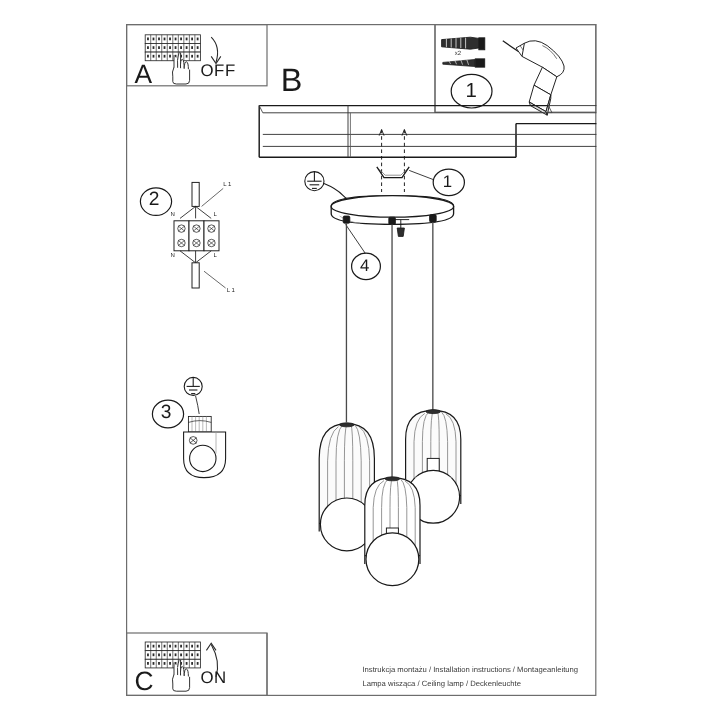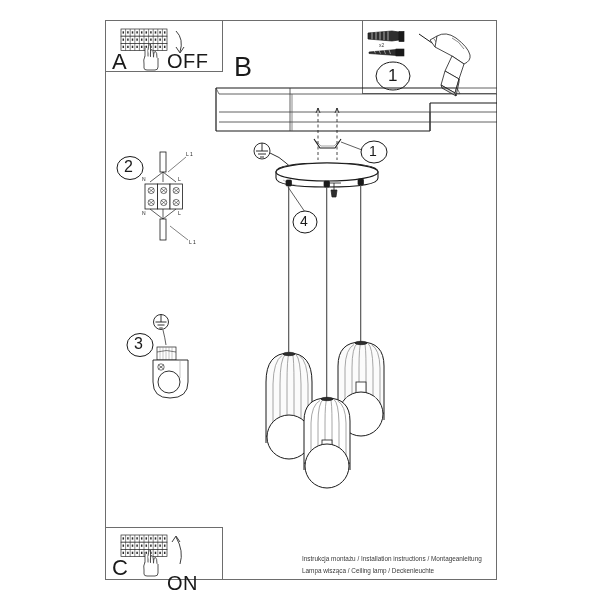--- a/index.html
+++ b/index.html
@@ -21,21 +21,21 @@
     top: 0;
   }
   .lbl {
     position: absolute;
     color: #1a1a1a;
     font-family: "Liberation Sans", sans-serif;
     white-space: pre;
   }
   .big-letter { font-size: 22px; }
   .big-letter-b { font-size: 27px; }
-  .state-word { font-size: 20px; font-weight: 400; letter-spacing: 0.5px; }
+  .state-word { font-size: 14px; font-weight: 400; letter-spacing: 0.5px; }
   .caption { font-size: 6.4px; color: #3a3a3a; line-height: 1.85; }
   .wirelbl { font-size: 5px; color: #222; }
 </style>
 </head>
 <body>
 
 <div id="page">
 
   <svg width="600" height="600" viewBox="0 0 600 600">
     <defs>
@@ -477,21 +477,21 @@
 
     <g>
       <line x1="222.5" y1="527.5" x2="222.5" y2="579.5" stroke="#6d6d6d" stroke-width="1"></line>
     </g>
   </svg>
 
   <div class="lbl big-letter" style="left:112px; top:49px;">A</div>
   <div class="lbl state-word" style="left:167px; top:50px;">OFF</div>
 
   <div class="lbl big-letter" style="left:112px; top:555px;">C</div>
-  <div class="lbl state-word" style="left:167px; top:572px;">ON</div>
+  <div class="lbl state-word" style="left:167px; top:556px;">ON</div>
 
   <div class="lbl big-letter-b" style="left:234px; top:52px;">B</div>
 
   <div class="lbl" style="left:379px; top:42px; font-size:5px; color:#444;">x2</div>
 
   <div class="lbl" style="left:388px; top:66px; font-size:17px;">1</div>
 
   <div class="lbl" style="left:369px; top:143px; font-size:14px;">1</div>
 
   <div class="lbl" style="left:300px; top:213px; font-size:14px;">4</div>

